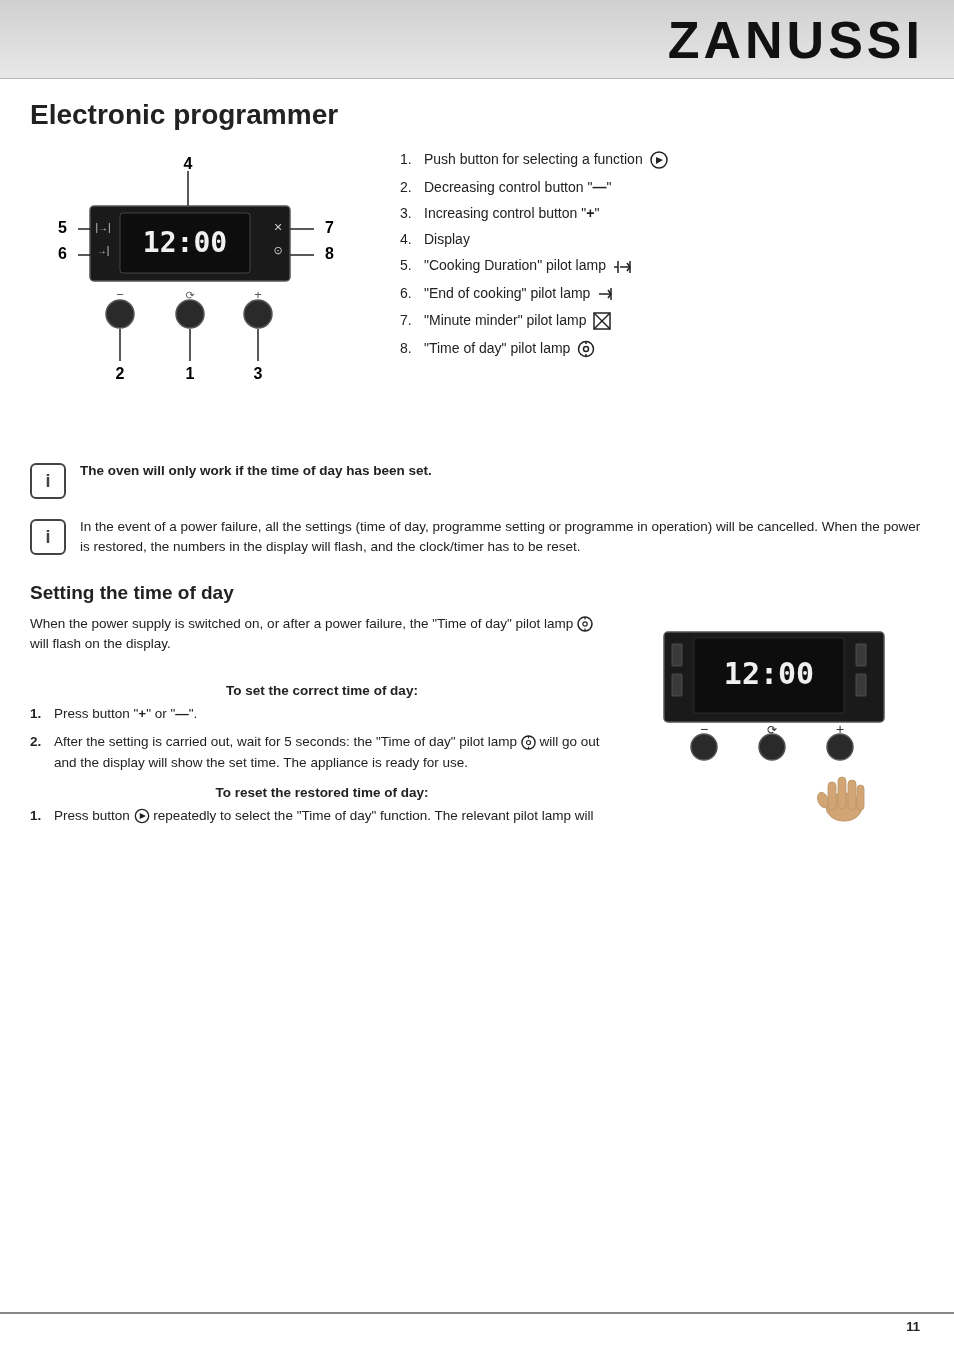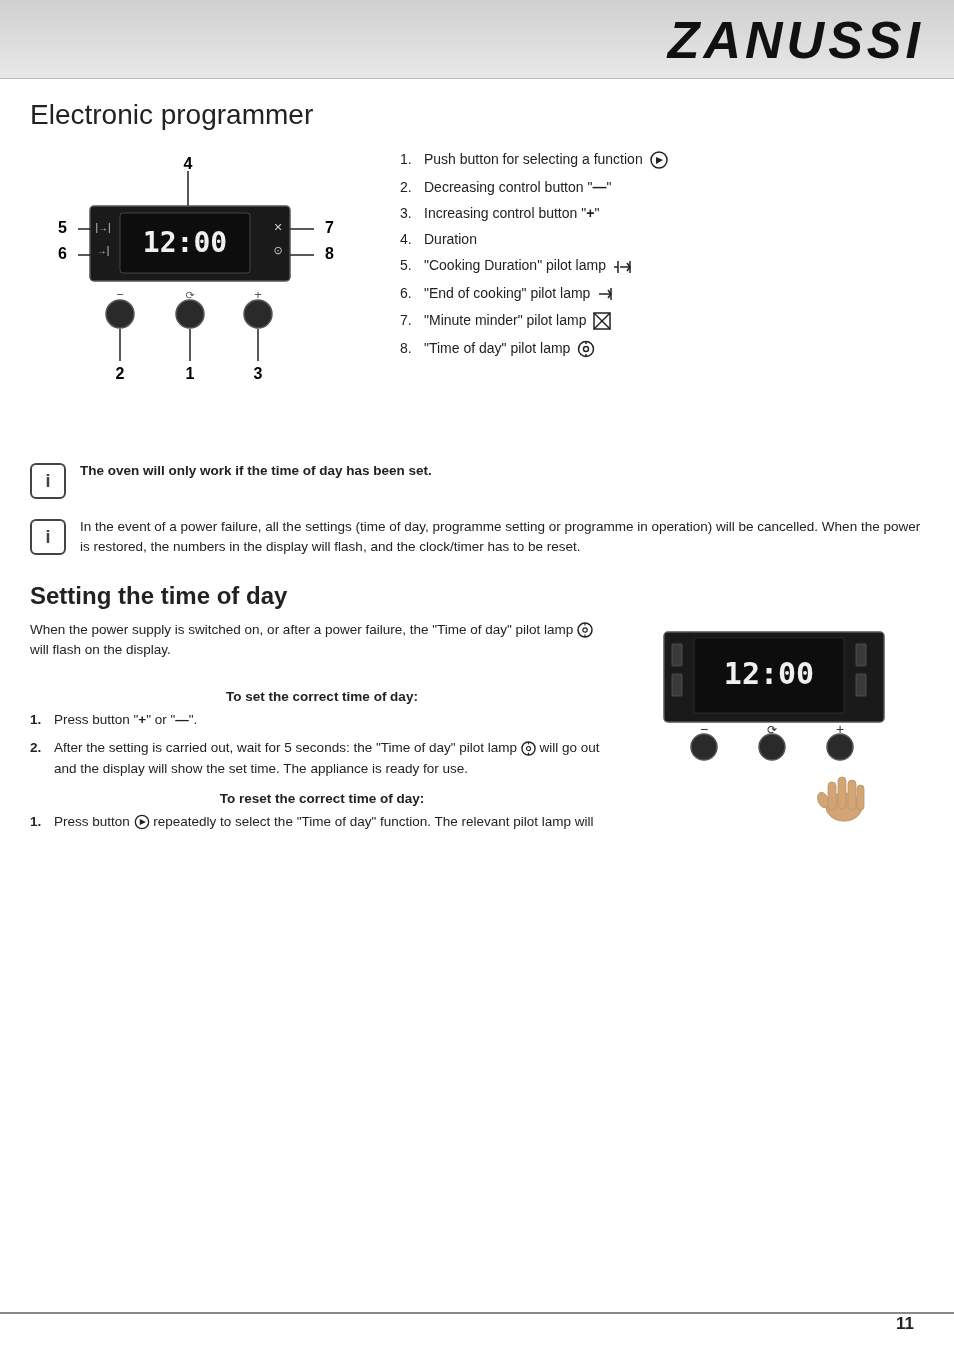--- a/index.html
+++ b/index.html
@@ -20,32 +20,31 @@
       justify-content: flex-end;
       align-items: center;
       padding: 10px 30px 8px 30px;
       border-bottom: 1px solid #bbb;
     }
     .brand-logo {
       font-size: 52px;
       font-weight: 900;
       letter-spacing: 4px;
       color: #111;
-      font-style: italic;
     }
 
     
     .content {
       padding: 20px 30px 20px 30px;
     }
 
     
     .page-title {
       font-size: 28px;
-      font-weight: normal;
+      font-weight: bold;
       margin-bottom: 20px;
       color: #222;
     }
 
     
     .top-section {
       display: flex;
       gap: 30px;
       margin-bottom: 30px;
     }
@@ -117,21 +116,21 @@
     }
     .setting-left {
       flex: 1;
     }
     .setting-right {
       width: 280px;
       flex-shrink: 0;
     }
 
     .section-title {
-      font-size: 24px;
+      font-size: 19px;
       font-weight: bold;
       margin-bottom: 10px;
     }
     .section-para {
       font-size: 13.5px;
       line-height: 1.5;
       margin-bottom: 29px;
     }
     .subsection-title {
       font-weight: bold;
@@ -152,22 +151,22 @@
     }
     .step-list .step-num {
       font-weight: bold;
       min-width: 18px;
     }
 
     
     .page-number {
       position: absolute;
       bottom: 20px;
-      right: 40px;
-      font-size: 17px;
+      right: 34px;
+      font-size: 13px;
       font-weight: bold;
       color: #222;
     }
 
     
     .bottom-line {
       position: absolute;
       bottom: 40px;
       left: 0;
       right: 0;
@@ -256,21 +255,21 @@
       <li>
         <span class="num">2.</span>
         <span>Decreasing control button "<b>—</b>"</span>
       </li>
       <li>
         <span class="num">3.</span>
         <span>Increasing control button  "<b>+</b>"</span>
       </li>
       <li>
         <span class="num">4.</span>
-        <span>Duration</span>
+        <span>Display</span>
       </li>
       <li>
         <span class="num">5.</span>
         <span>"Cooking Duration" pilot lamp
           <svg width="24" height="16" viewBox="0 0 24 16" style="vertical-align:middle;margin-left:3px">
             <line x1="1" y1="8" x2="5" y2="8" stroke="#222" stroke-width="1.5"></line>
             <line x1="5" y1="2" x2="5" y2="14" stroke="#222" stroke-width="1.5"></line>
             <line x1="7" y1="8" x2="17" y2="8" stroke="#222" stroke-width="1.5"></line>
             <line x1="14" y1="4" x2="17" y2="8" stroke="#222" stroke-width="1.5"></line>
             <line x1="14" y1="12" x2="17" y2="8" stroke="#222" stroke-width="1.5"></line>
@@ -358,21 +357,21 @@
             <svg width="15" height="15" viewBox="0 0 16 16" style="vertical-align:middle">
               <circle cx="8" cy="8" r="7" fill="none" stroke="#222" stroke-width="1.5"></circle>
               <circle cx="8" cy="8" r="2.2" fill="none" stroke="#222" stroke-width="1.2"></circle>
               <line x1="8" y1="1" x2="8" y2="3.5" stroke="#222" stroke-width="1.2"></line>
               <line x1="8" y1="12.5" x2="8" y2="15" stroke="#222" stroke-width="1.2"></line>
             </svg>
             will go out and the display will show the set time. The appliance is ready for use.</span>
         </li>
       </ol>
 
-      <p class="subsection-title" style="margin-top:12px">To reset the correct time of day:</p>
+      <p class="subsection-title" style="margin-top:12px">To reset the restored time of day:</p>
       <ol class="step-list">
         <li>
           <span class="step-num">1.</span>
           <span>Press button
             <svg width="16" height="16" viewBox="0 0 18 18" style="vertical-align:middle">
               <circle cx="9" cy="9" r="7.5" fill="none" stroke="#222" stroke-width="1.5"></circle>
               <path d="M6.5 5.5 L13.5 9 L6.5 12.5 Z" fill="#222"></path>
             </svg>
             repeatedly to select the  "Time of day" function. The relevant pilot lamp will</span>
         </li>

